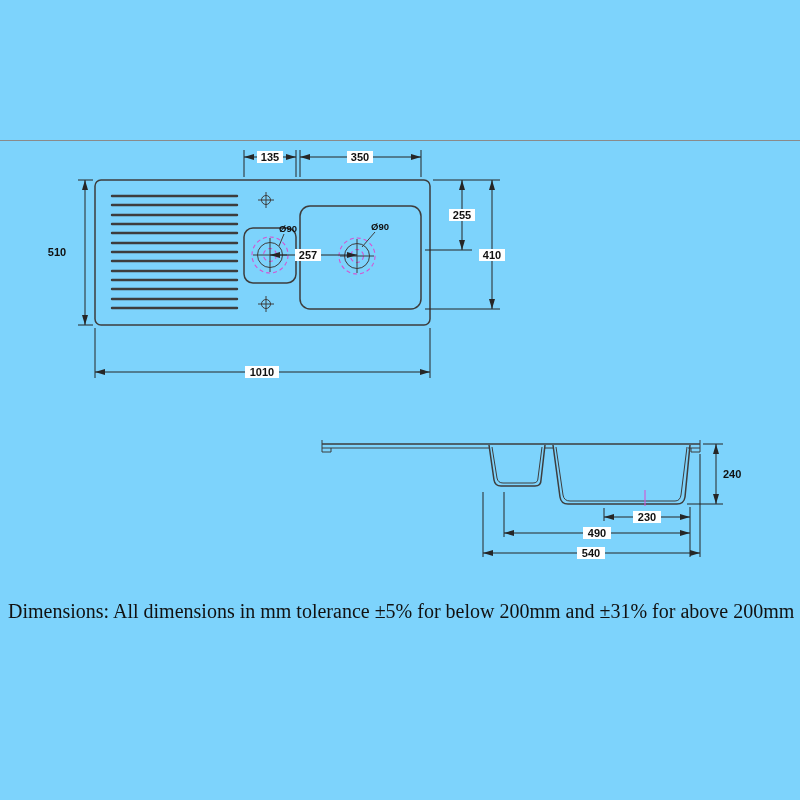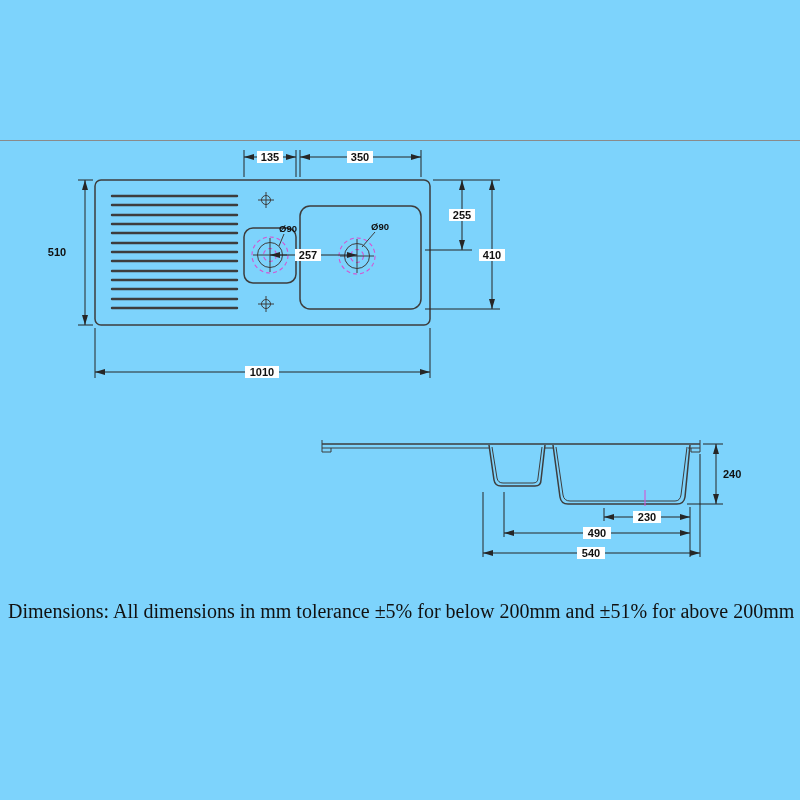--- a/index.html
+++ b/index.html
@@ -167,14 +167,14 @@
 
       <g>
         <path class="dim" d="M483,492 V557 M700,454 V557"></path>
         <line class="dim" x1="483" y1="553" x2="700" y2="553" marker-start="url(#ah)" marker-end="url(#ah)"></line>
         <rect class="gap" x="577" y="547" width="28" height="12"></rect>
         <text class="d" x="591" y="557" text-anchor="middle">540</text>
       </g>
     </g>
   </svg>
 
-  <div class="note">Dimensions: All dimensions in mm tolerance ±5% for below 200mm and ±51% for above 200mm</div>
+  <div class="note">Dimensions: All dimensions in mm tolerance ±5% for below 200mm and ±31% for above 200mm</div>
 </div>
 
 </body></html>

